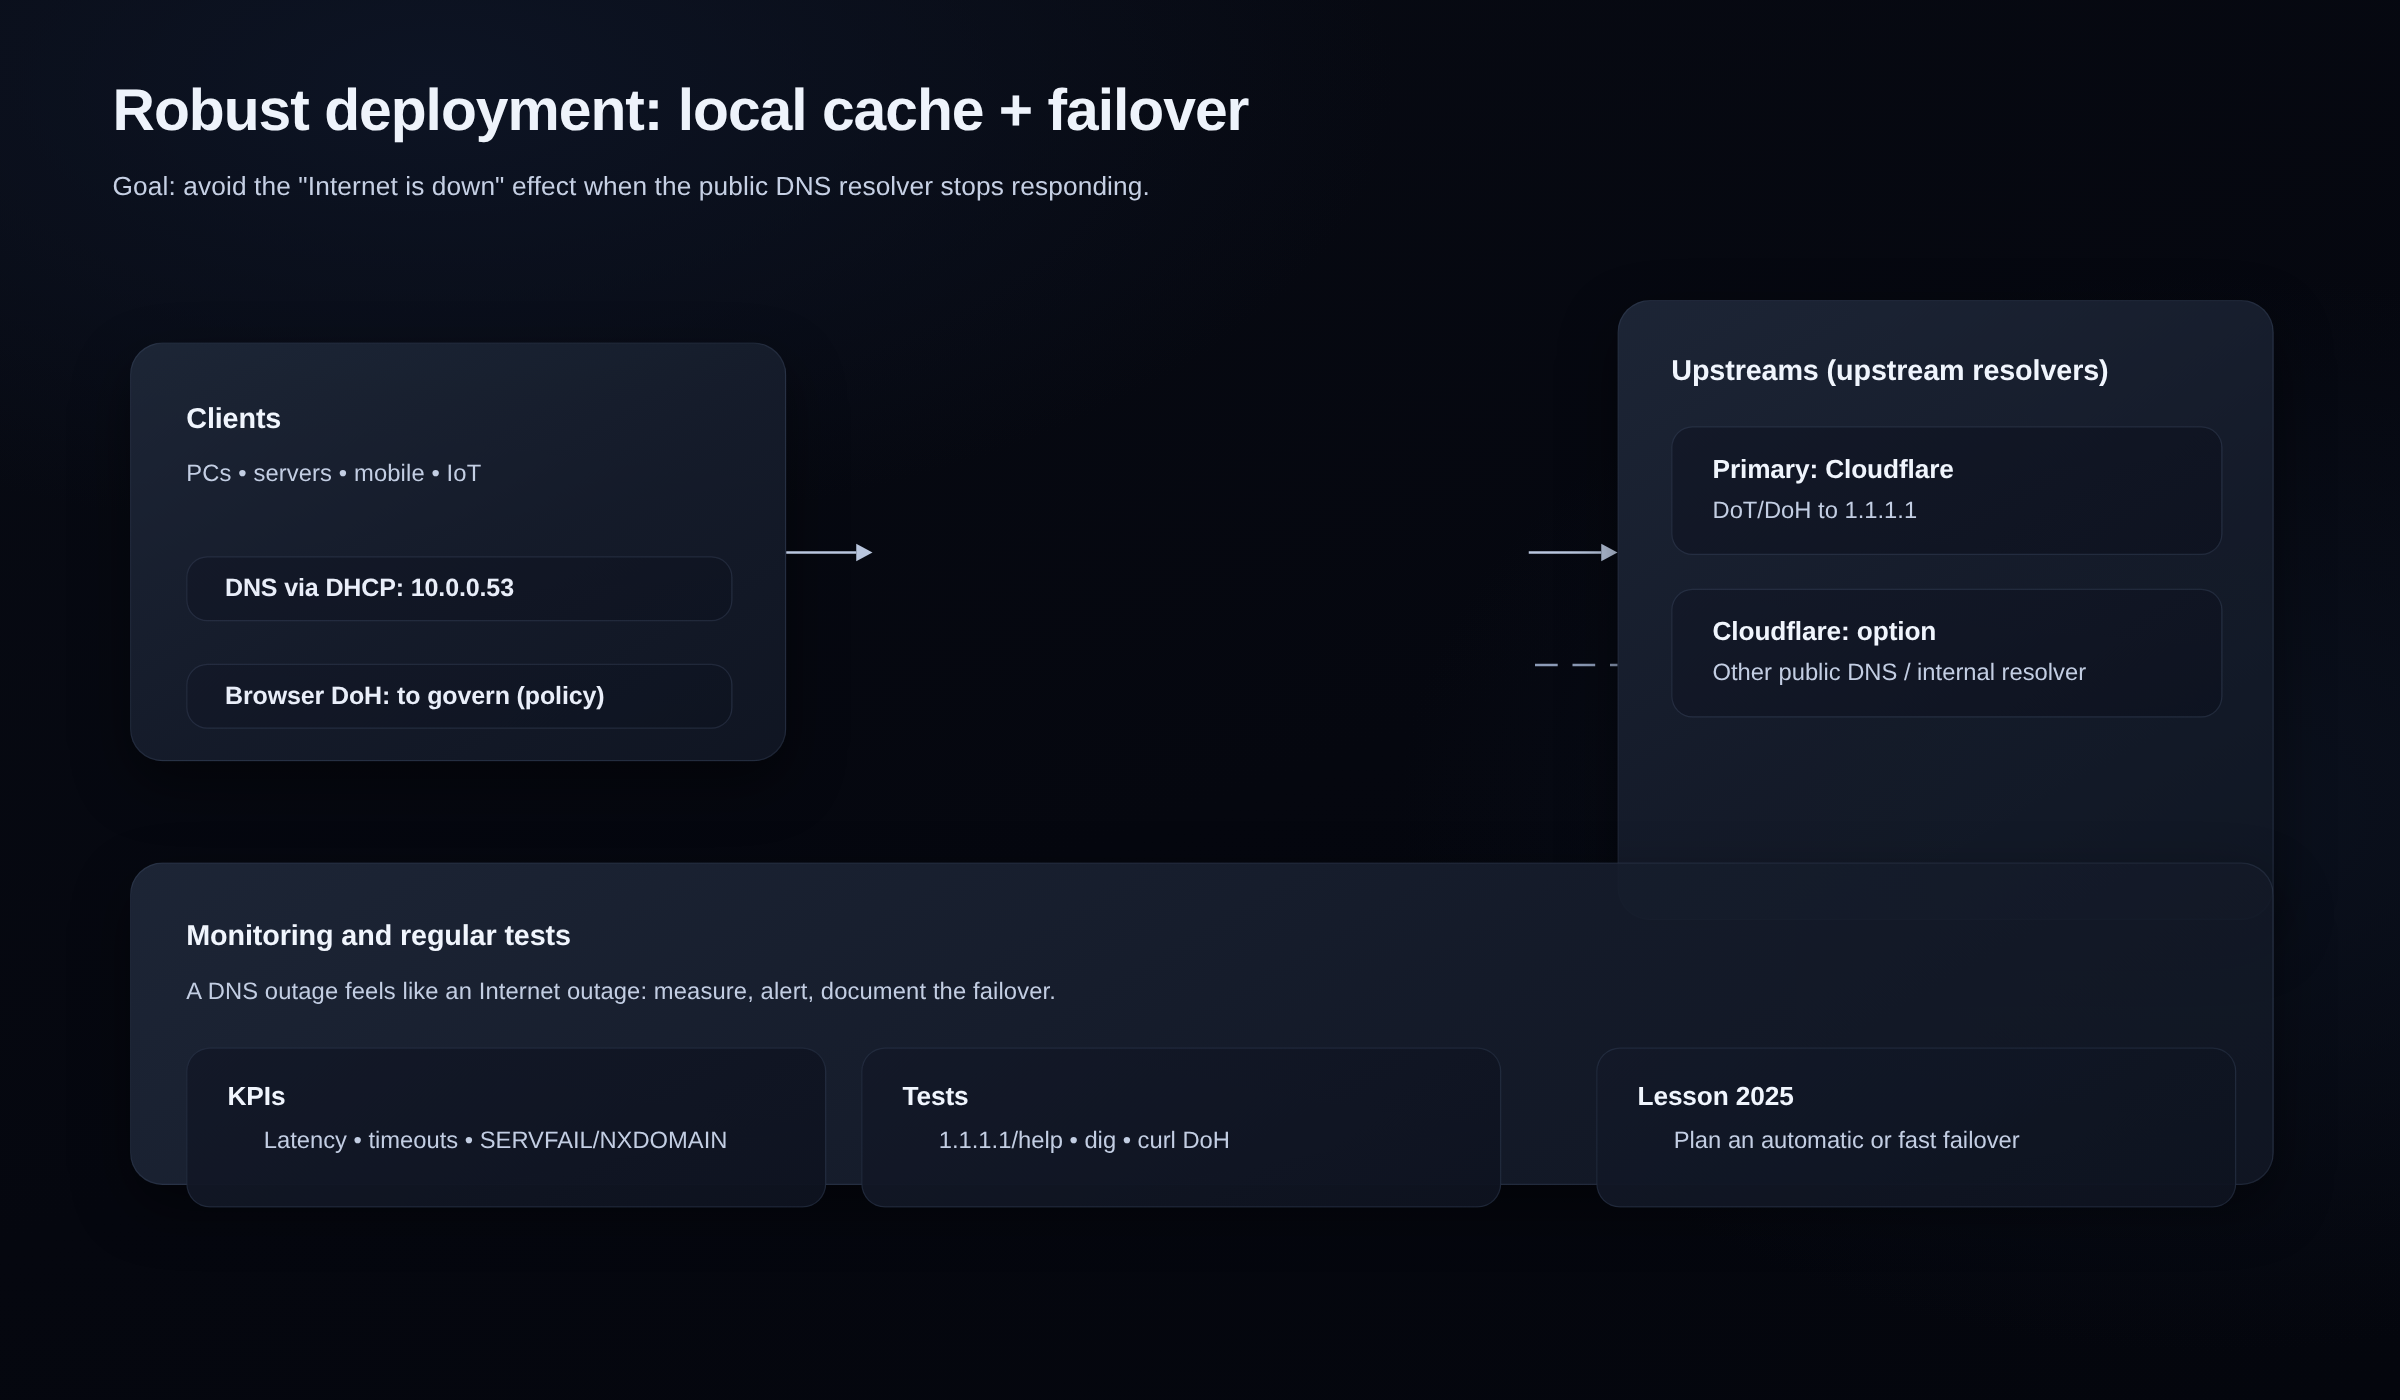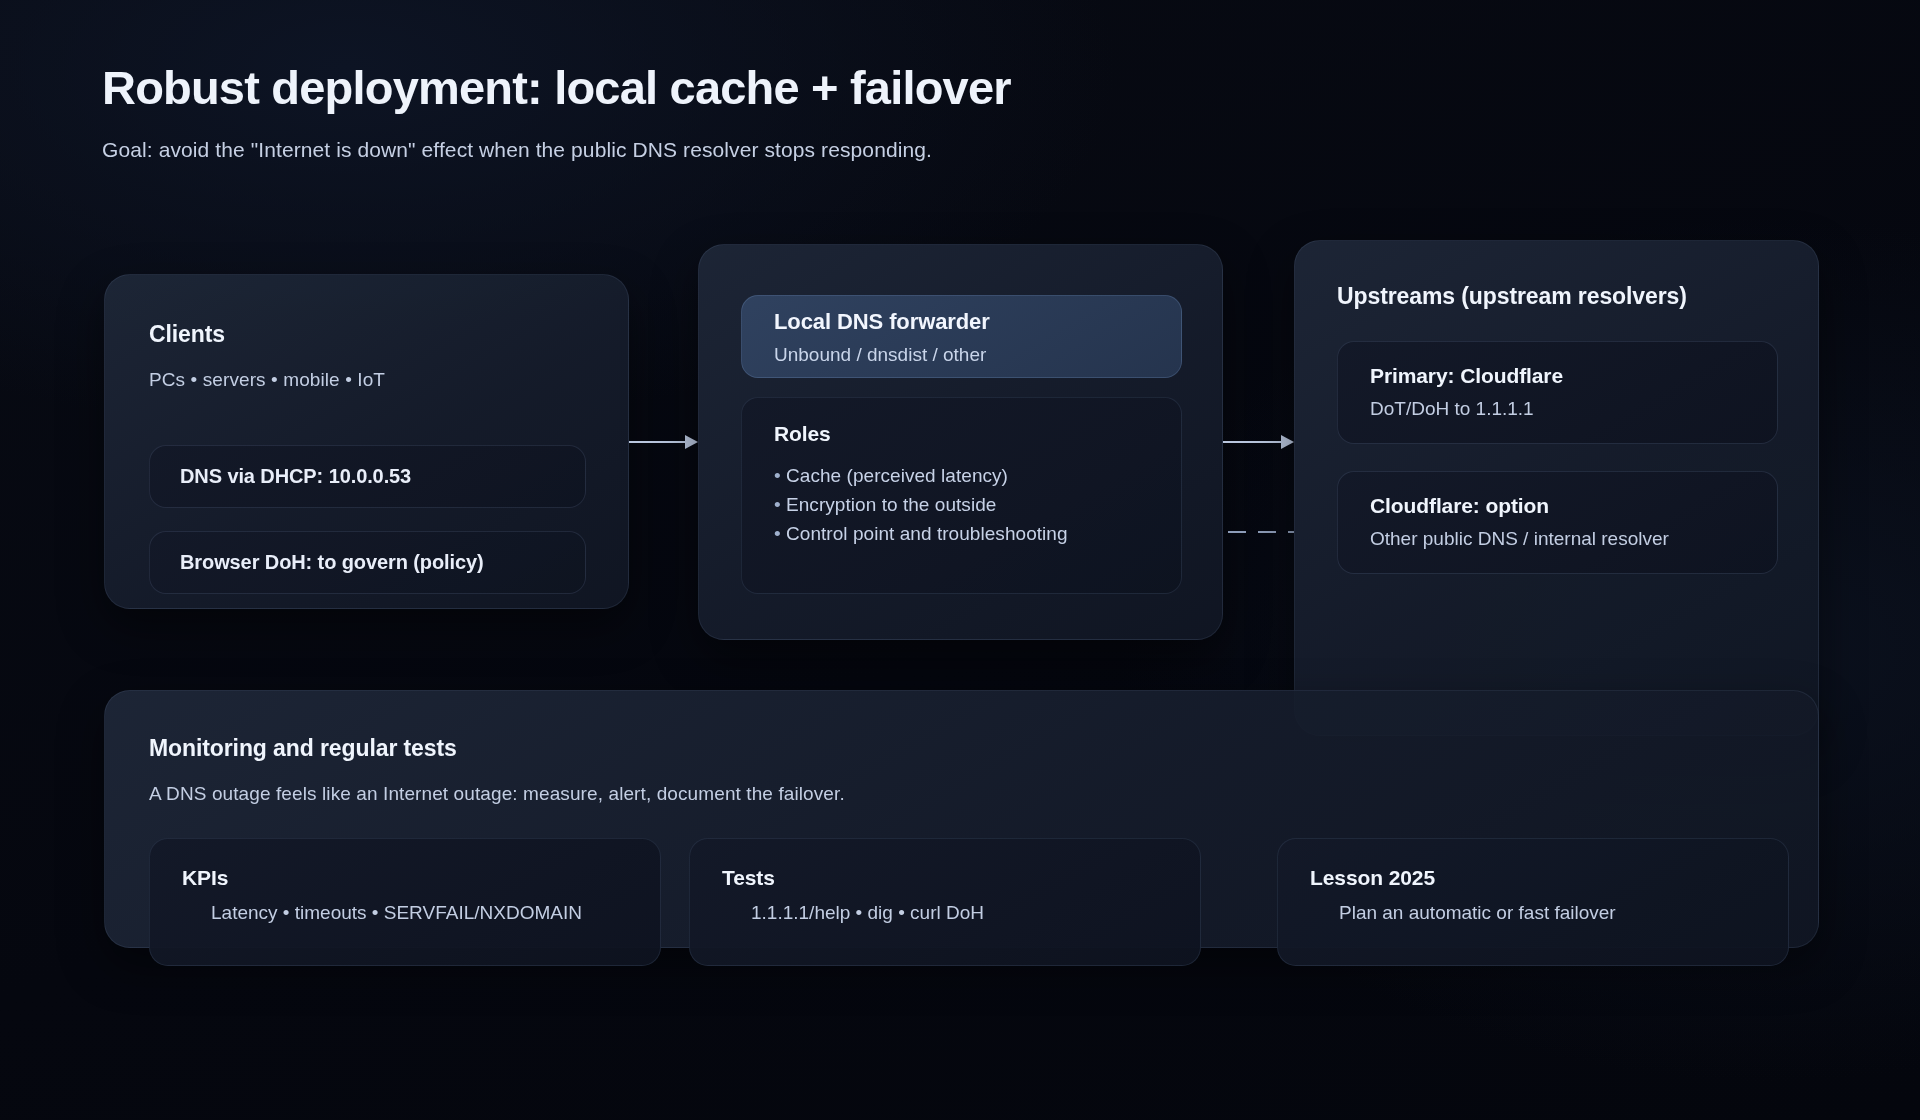--- a/index.html
+++ b/index.html
@@ -17,21 +17,21 @@
     width: 1920px;
     height: 1120px;
     background:
       radial-gradient(1100px 520px at 18% 6%, #0d1424 0%, rgba(8,11,20,0) 70%),
       radial-gradient(900px 600px at 92% 58%, #0b111e 0%, rgba(6,9,16,0) 72%),
       linear-gradient(160deg, #080b14 0%, #05070f 55%, #04060d 100%);
     overflow: hidden;
   }
 
   
-  .header { position: absolute; left: 102px; top: 62px; width: 1560px; }
+  .header { position: absolute; left: 90px; top: 62px; width: 1560px; }
 
   .title {
     font-size: 47px;
     font-weight: 700;
     letter-spacing: -0.8px;
     color: #eef3fb;
     line-height: 1.1;
     white-space: nowrap;
   }
 
@@ -67,21 +67,21 @@
 
   
   #clients-panel { left: 104px; top: 274px; width: 525px; height: 335px; }
   #clients-panel .panel-title { position: absolute; left: 44px; top: 46px; text-align: center; }
   #clients-panel .panel-sub   { position: absolute; left: 44px; top: 94px; }
 
   .pill {
     position: absolute;
     left: 44px;
     width: 437px;
-    height: 63px;
+    height: 52px;
     border-radius: 17px;
     border: 1px solid rgba(128,152,194,0.16);
     background: linear-gradient(150deg, rgba(19,25,40,0.95), rgba(15,20,33,0.95));
     display: flex;
     align-items: center;
     padding-left: 30px;
     font-size: 20px;
     font-weight: 700;
     color: #e9eef9;
     letter-spacing: -0.1px;
@@ -218,34 +218,20 @@
     <div class="pill" id="pill-doh">
       <span>Browser DoH: to govern (policy)</span>
     </div>
   </div>
 
   <div class="connector" id="conn-clients-fwd">
     <div class="line"></div>
     <div class="head"></div>
   </div>
 
-  <div class="panel" id="forwarder-panel">
-    <div class="fwd-head">
-      <div class="h">Local DNS forwarder</div>
-      <div class="s">Unbound / dnsdist / other</div>
-    </div>
-    <div class="roles-box">
-      <div class="h">Roles</div>
-      <ul class="roles-list">
-        <li>Cache (perceived latency)</li>
-        <li>Encryption to the outside</li>
-        <li>Control point and troubleshooting</li>
-      </ul>
-    </div>
-  </div>
 
   <div class="connector" id="conn-fwd-up">
     <div class="line"></div>
     <div class="head"></div>
   </div>
   <div id="conn-dashed"></div>
 
   <div class="panel" id="upstreams-panel">
     <div class="panel-title">Upstreams (upstream resolvers)</div>
     <div class="up-card" id="up-primary">

